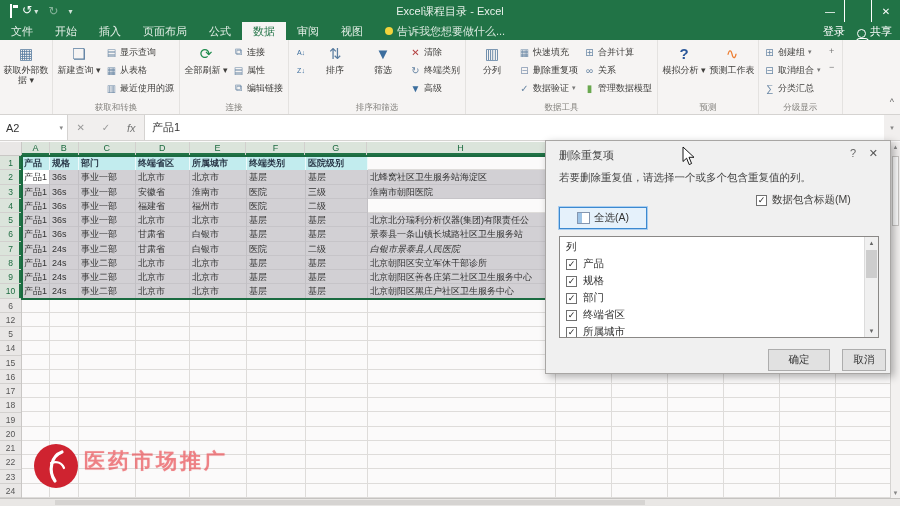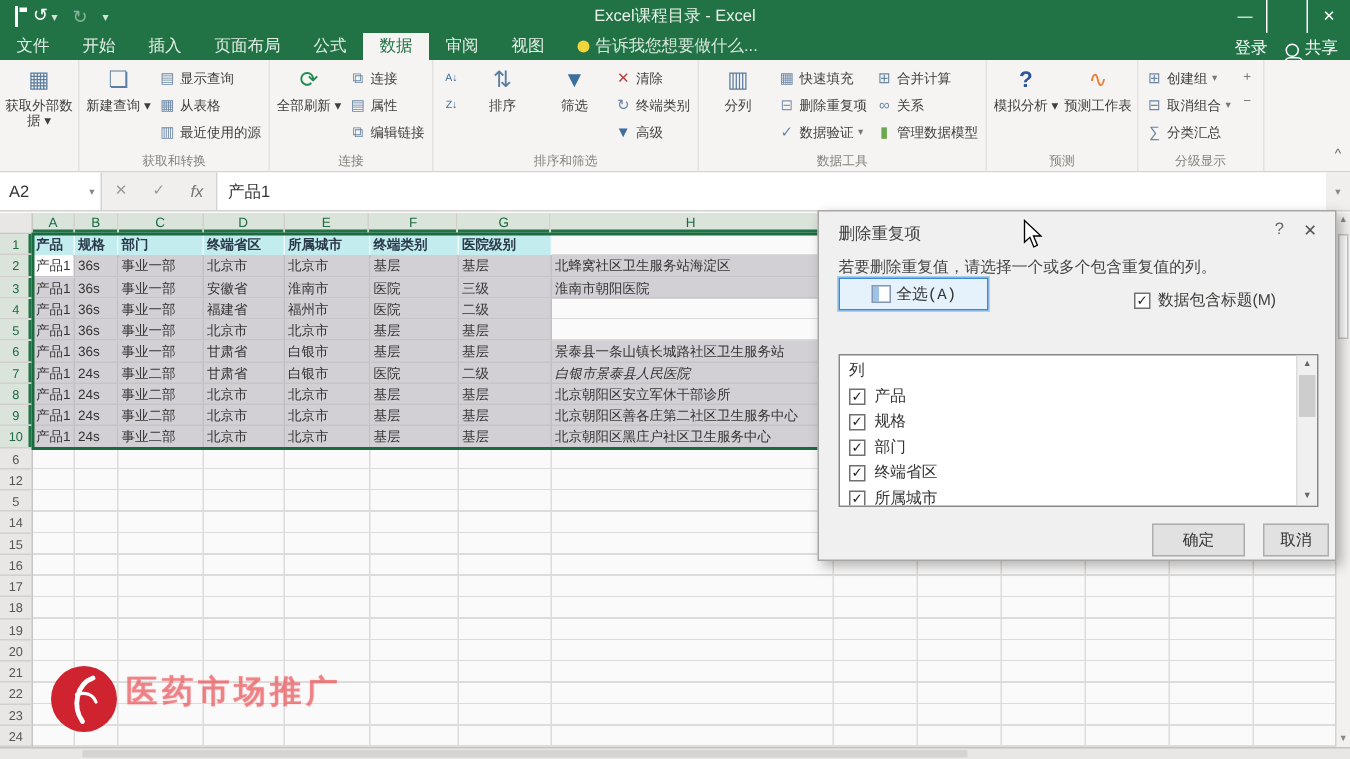--- a/index.html
+++ b/index.html
@@ -434,20 +434,21 @@
         <div class="cell" style="width: 62px;">二级</div>
       </div>
       <div class="drow" style="top: 57px;">
         <div class="cell" style="width: 28px;">产品1</div>
         <div class="cell" style="width: 29px;">36s</div>
         <div class="cell" style="width: 57px;">事业一部</div>
         <div class="cell" style="width: 54px;">北京市</div>
         <div class="cell" style="width: 57px;">北京市</div>
         <div class="cell" style="width: 59px;">基层</div>
         <div class="cell" style="width: 62px;">基层</div>
+        <div class="cell" style="width: 188px;">北京北分瑞利分析仪器(集团)有限责任公</div>
       </div>
       <div class="drow" style="top: 71.25px;">
         <div class="cell" style="width: 28px;">产品1</div>
         <div class="cell" style="width: 29px;">36s</div>
         <div class="cell" style="width: 57px;">事业一部</div>
         <div class="cell" style="width: 54px;">甘肃省</div>
         <div class="cell" style="width: 57px;">白银市</div>
         <div class="cell" style="width: 59px;">基层</div>
         <div class="cell" style="width: 62px;">基层</div>
         <div class="cell" style="width: 188px;">景泰县一条山镇长城路社区卫生服务站</div>
@@ -511,21 +512,21 @@
   <div class="hscroll">
     <span class="hthumb"></span>
   </div>
 
   <div class="dialog">
     <div class="dlgtitle">删除重复项</div>
     <span class="dlghelp">?</span>
     <span class="dlgclose">✕</span>
     <div class="dlginstr">若要删除重复值，请选择一个或多个包含重复值的列。</div>
 
-    <div class="dlgbtn focus" style="left:13px;top:44px;width:100px;font-family:Liberation Mono, monospace;">
+    <div class="dlgbtn focus" style="left:13px;top:66px;width:88px;">
       <span class="gicon"></span>
       <span>全选(A)</span>
     </div>
     <label class="dlgchk">
       <span class="chk">✓</span>
       <span>数据包含标题(M)</span>
     </label>
 
     <div class="dlglist">
       <div class="listlabel">列</div>

